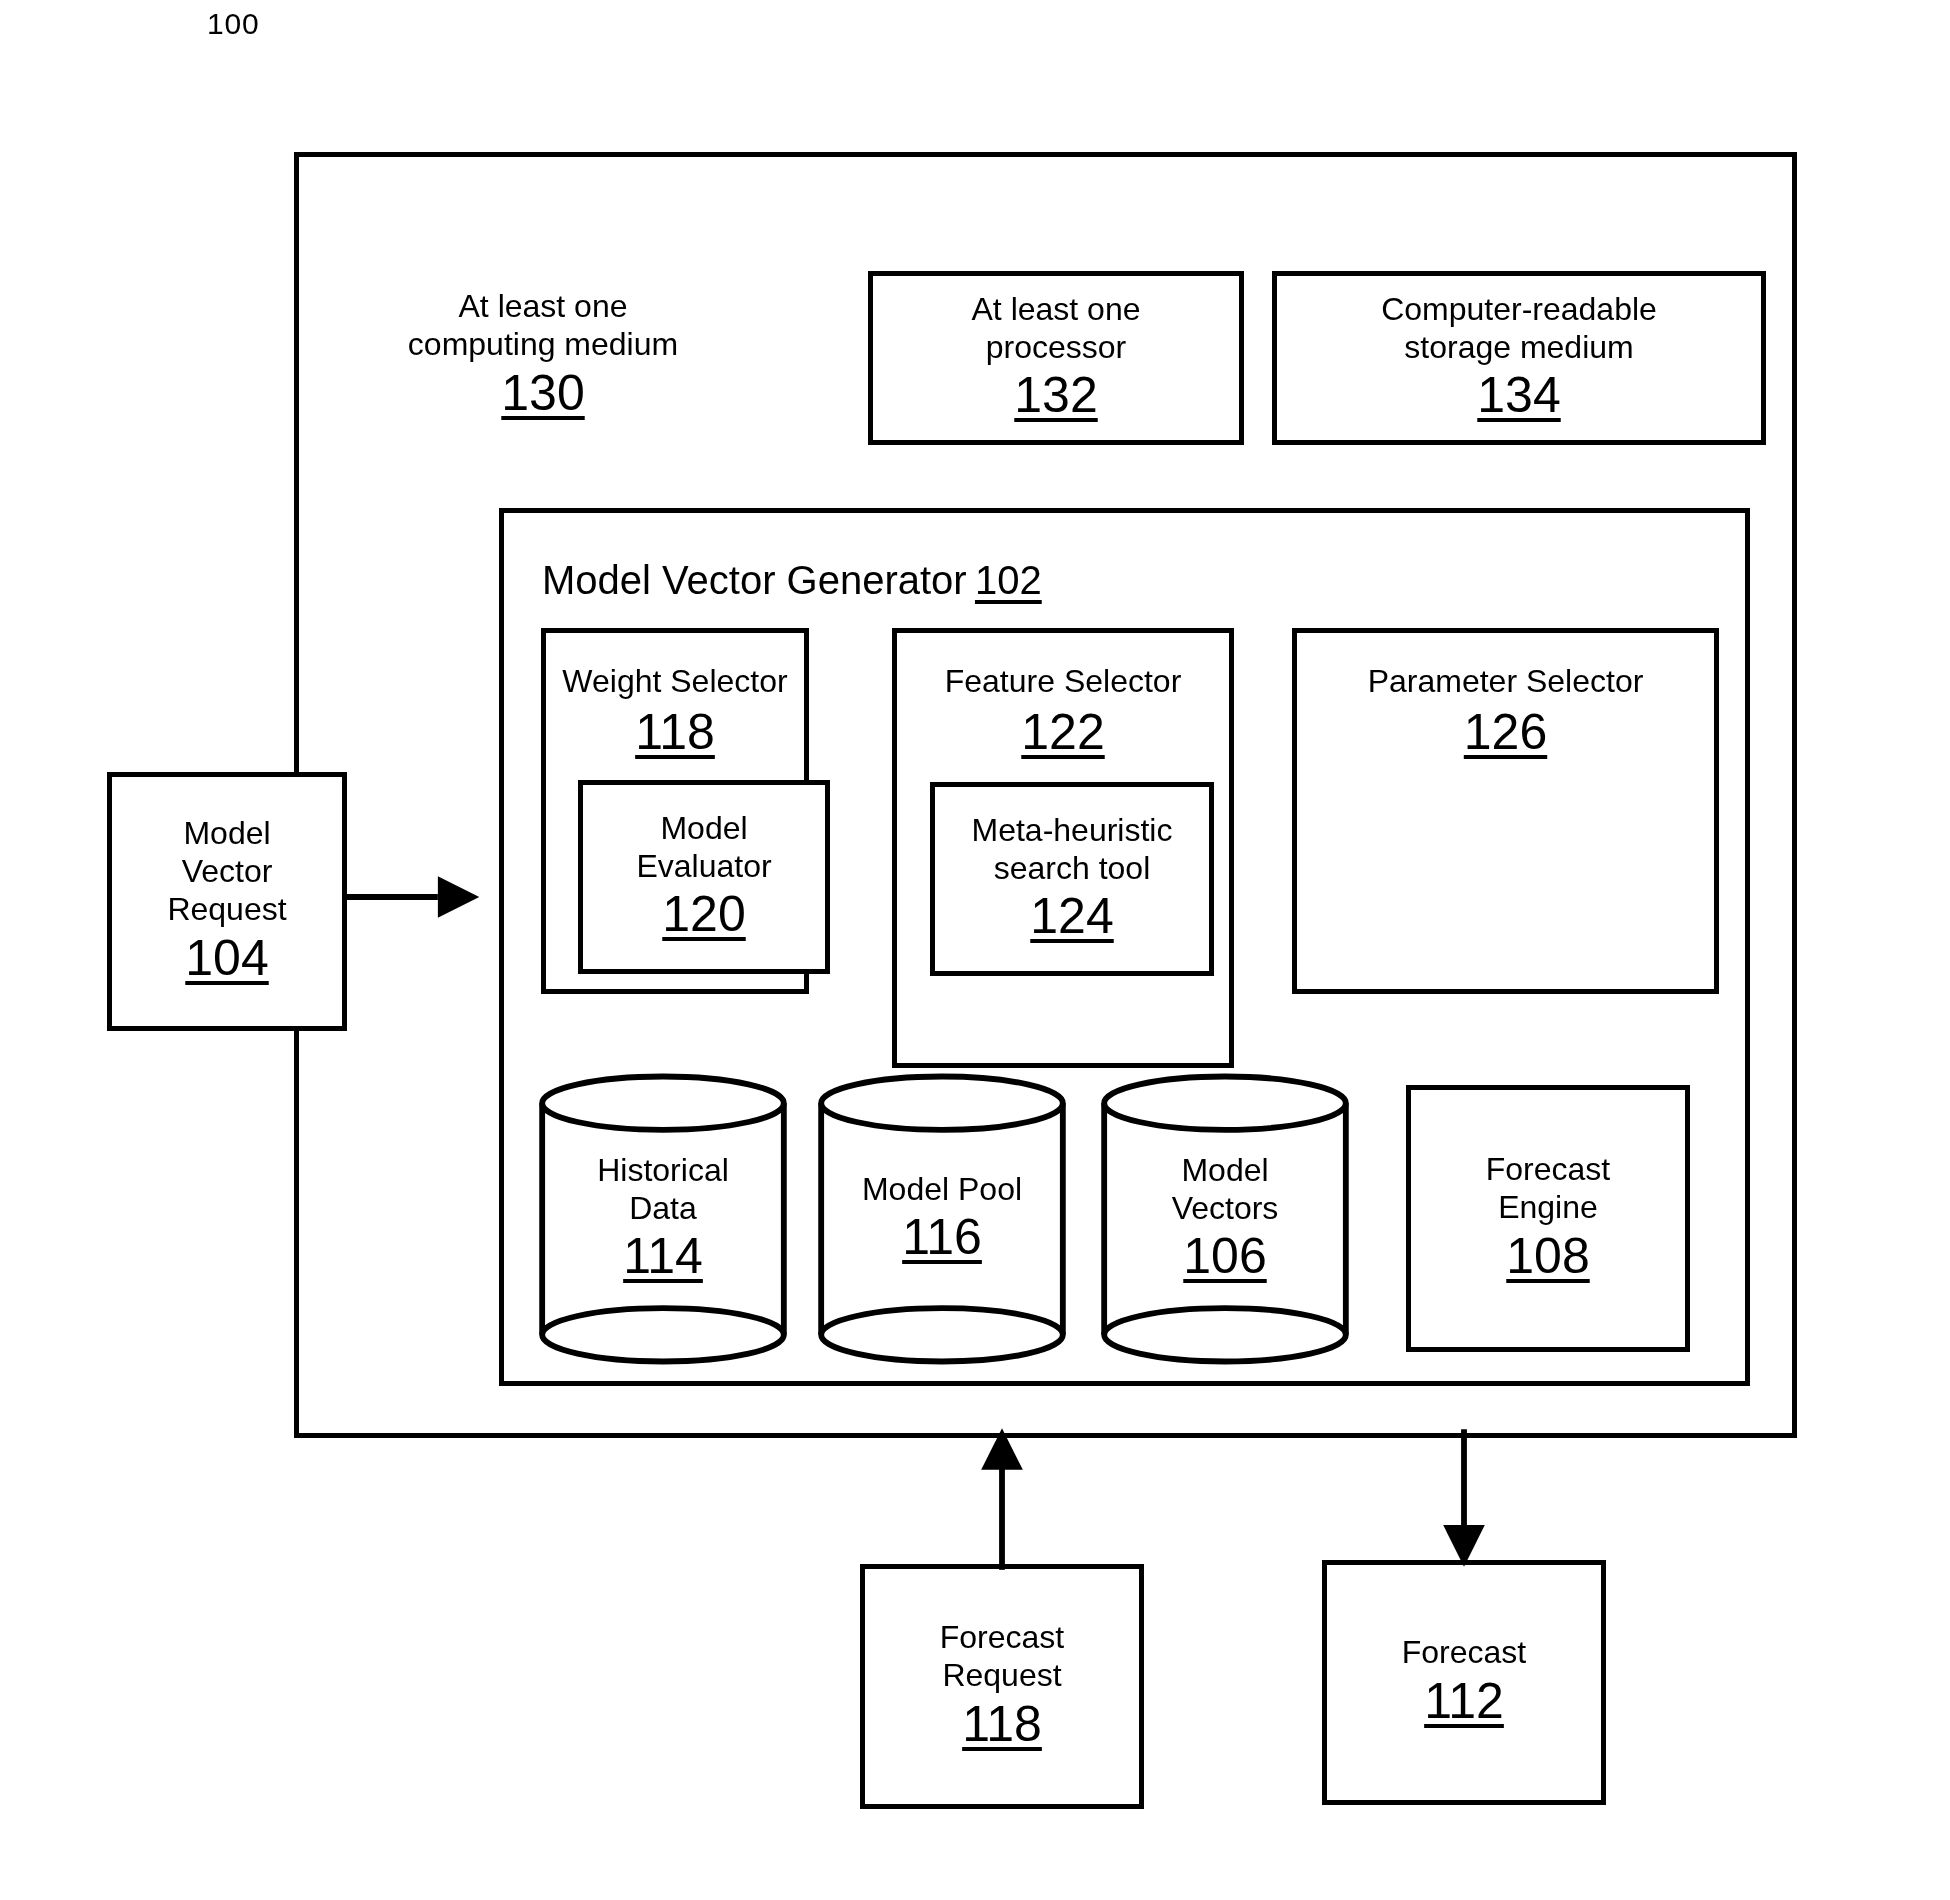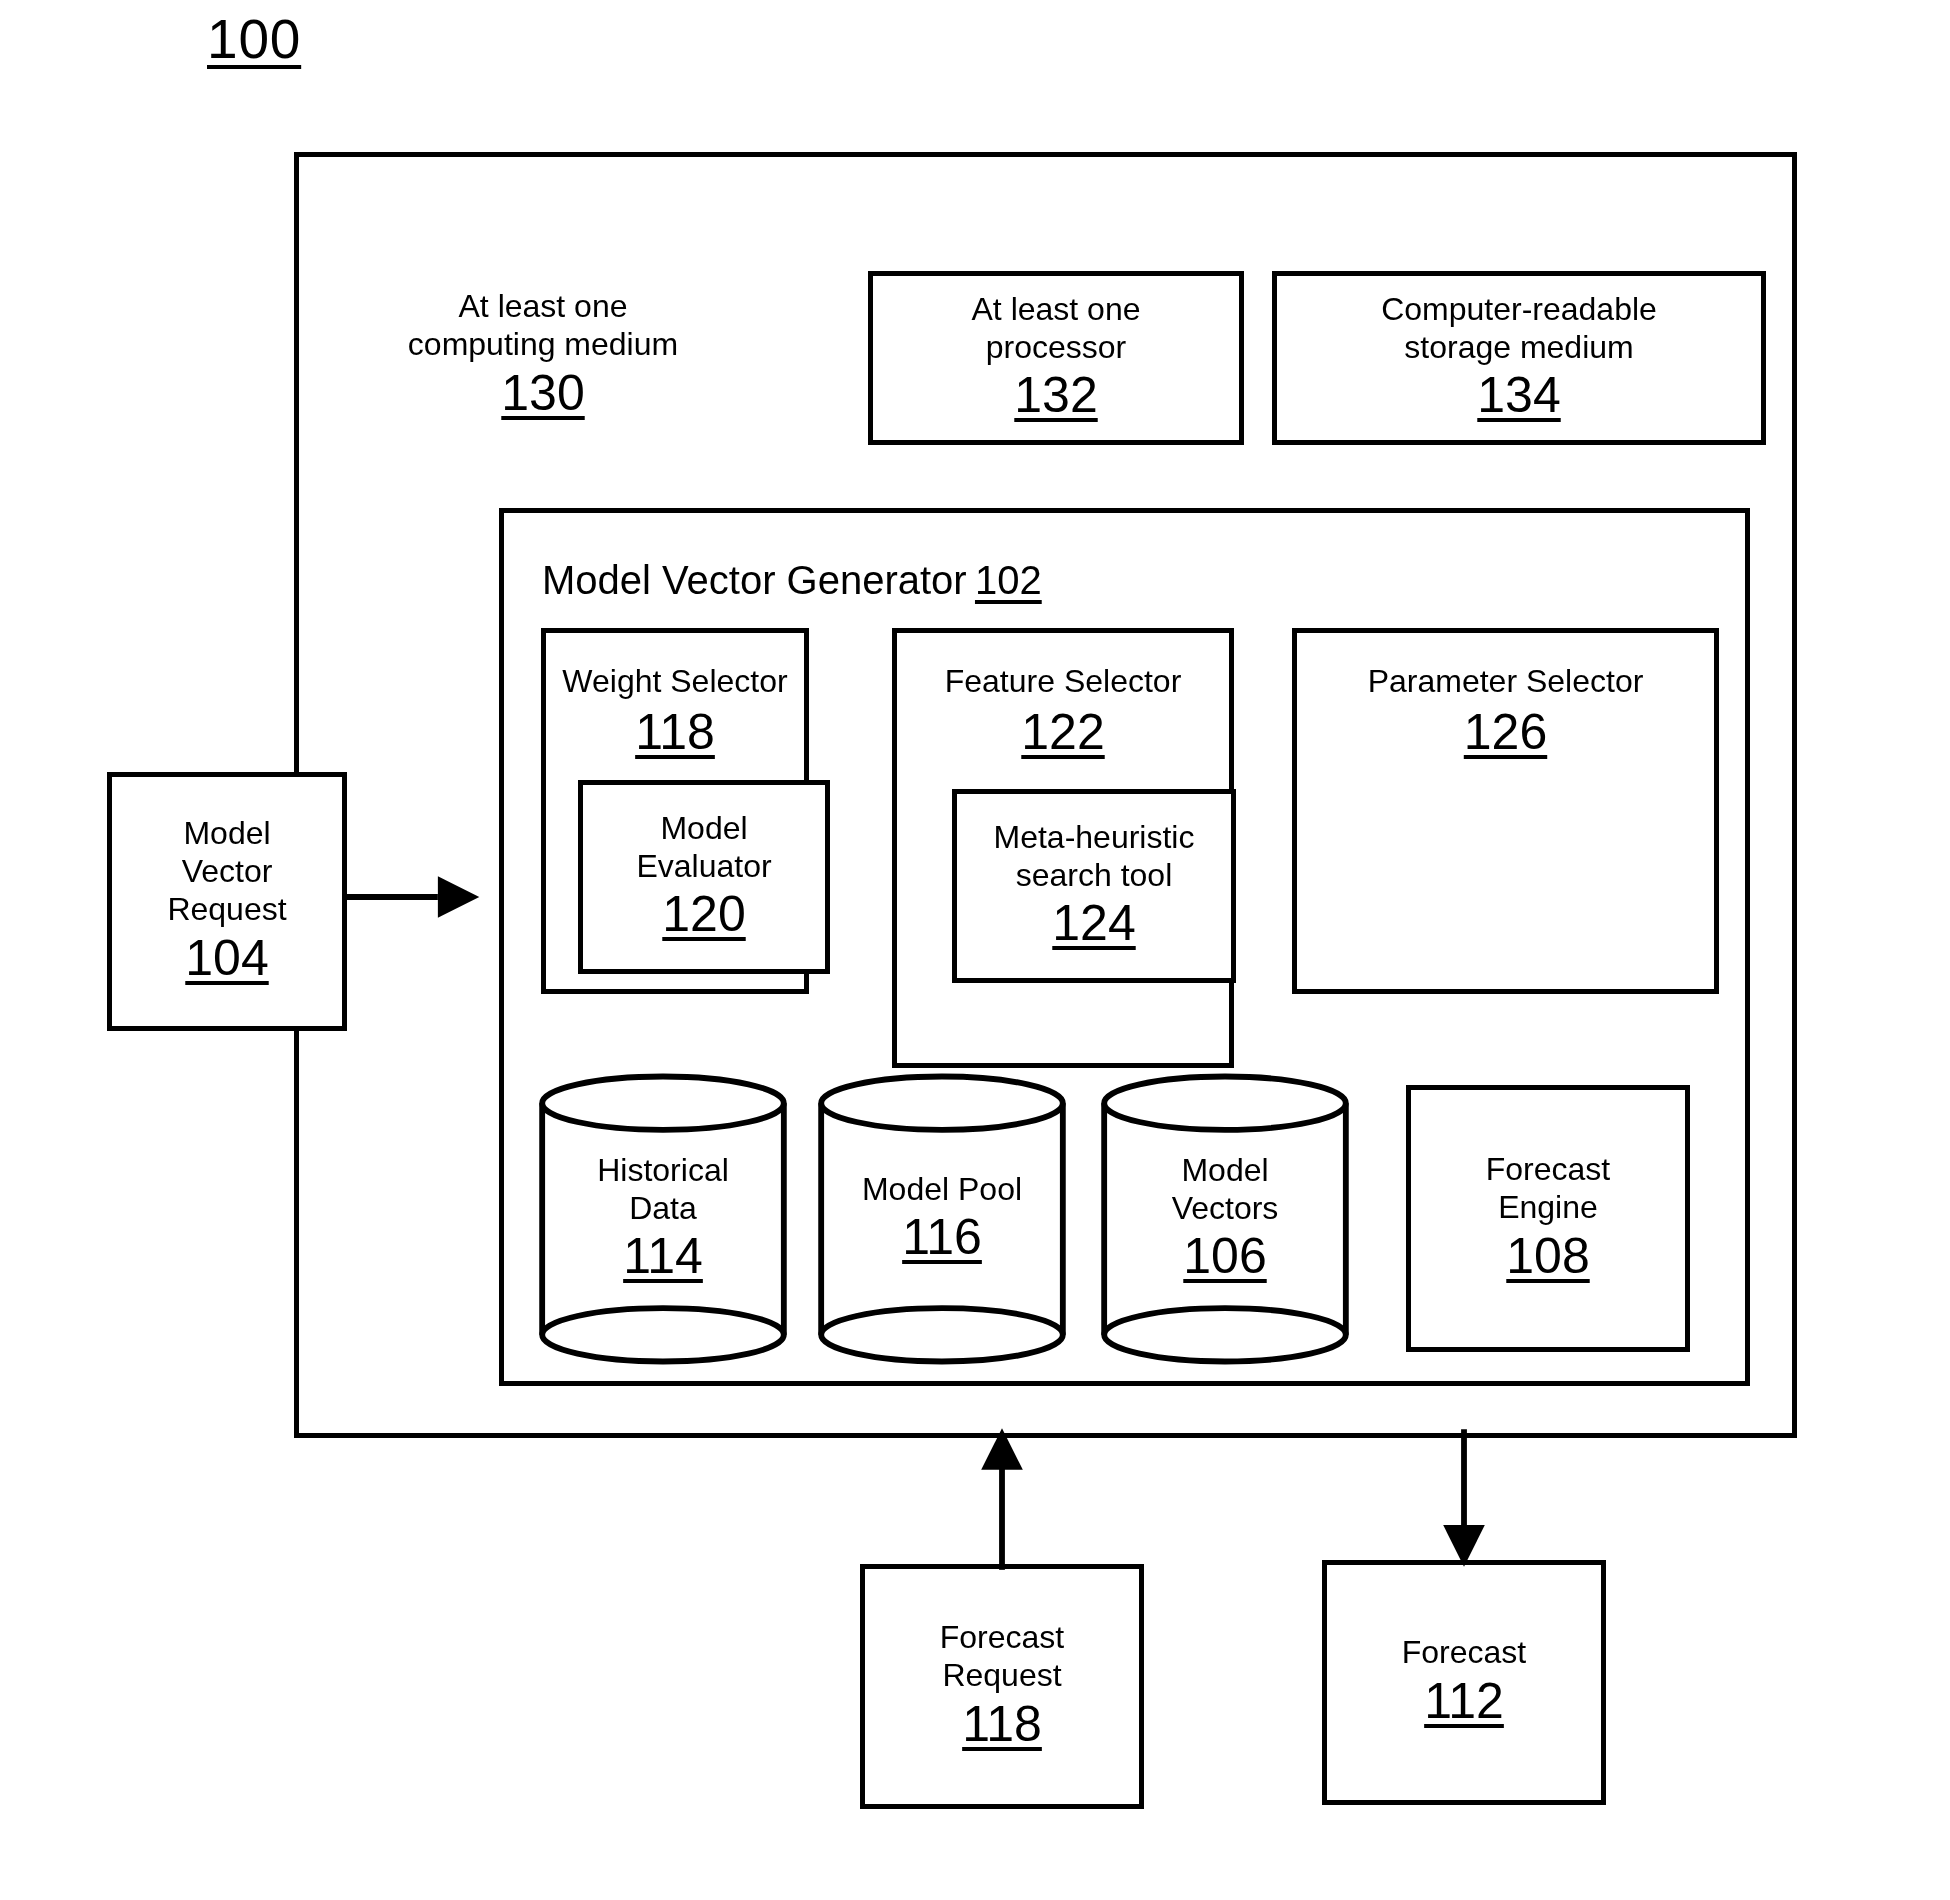--- a/index.html
+++ b/index.html
@@ -1,20 +1,20 @@
 <!DOCTYPE html>
 <html style="font-size:13.4px"><head>
 <meta charset="utf-8">
 <style>
   html,body{margin:0;padding:0;background:#ffffff;}
   body{width:1950px;height:1900px;position:relative;overflow:hidden;
        font-family:"Liberation Sans", sans-serif;color:#000;}
 
-  .fig-num{position:absolute;left:207px;top:6.7px;font-size:55px;
-           text-decoration:underline;text-underline-offset:6.7px;
+  .fig-num{position:absolute;left:207px;top:6.7px;font-size:30px;
+           text-underline-offset:6.7px;
            text-decoration-thickness:4.2px;letter-spacing:0.8px;}
 
   .box{position:absolute;border:5px solid #000;background:#fff;box-sizing:border-box;}
 
   .ctr{display:flex;flex-direction:column;align-items:center;justify-content:center;
        text-align:center;line-height:1.18;}
 
   .lbl{font-size:32px;}
   .num{font-size:50px;text-decoration:underline;text-underline-offset:5.8px;
        text-decoration-thickness:4.2px;}
@@ -36,21 +36,21 @@
   #weight-selector{left:541px;top:628px;width:268px;height:366px;}
   #feature-selector{left:892px;top:628px;width:342px;height:440px;}
   #parameter-selector{left:1292px;top:628px;width:427px;height:366px;}
 
   .sel-head{position:absolute;left:0;right:0;top:30px;text-align:center;}
   .sel-head .lbl{display:block;white-space:nowrap;}
   .sel-head .num{display:block;margin-top:3.3px;}
 
   .inner-box{position:absolute;border:5px solid #000;background:#fff;box-sizing:border-box;}
   #model-evaluator{left:32px;top:147px;width:252px;height:194px;}
-  #meta-search-tool{left:33px;top:156px;width:284px;height:194px;margin-left:22px;}
+  #meta-search-tool{left:33px;top:149px;width:284px;height:194px;}
   #cross-validation-tool{left:40px;top:147px;width:332px;height:194px;}
 
   
   .cyl{position:absolute;}
   .cyl svg{position:absolute;left:0;top:0;}
   .cyl .cyl-text{position:absolute;left:0;right:0;top:0;bottom:0;
       display:flex;flex-direction:column;align-items:center;justify-content:center;
       text-align:center;line-height:1.18;}
   #historical-data{left:538px;top:1071px;width:250px;height:296px;}
   #model-pool{left:817px;top:1071px;width:250px;height:296px;}

